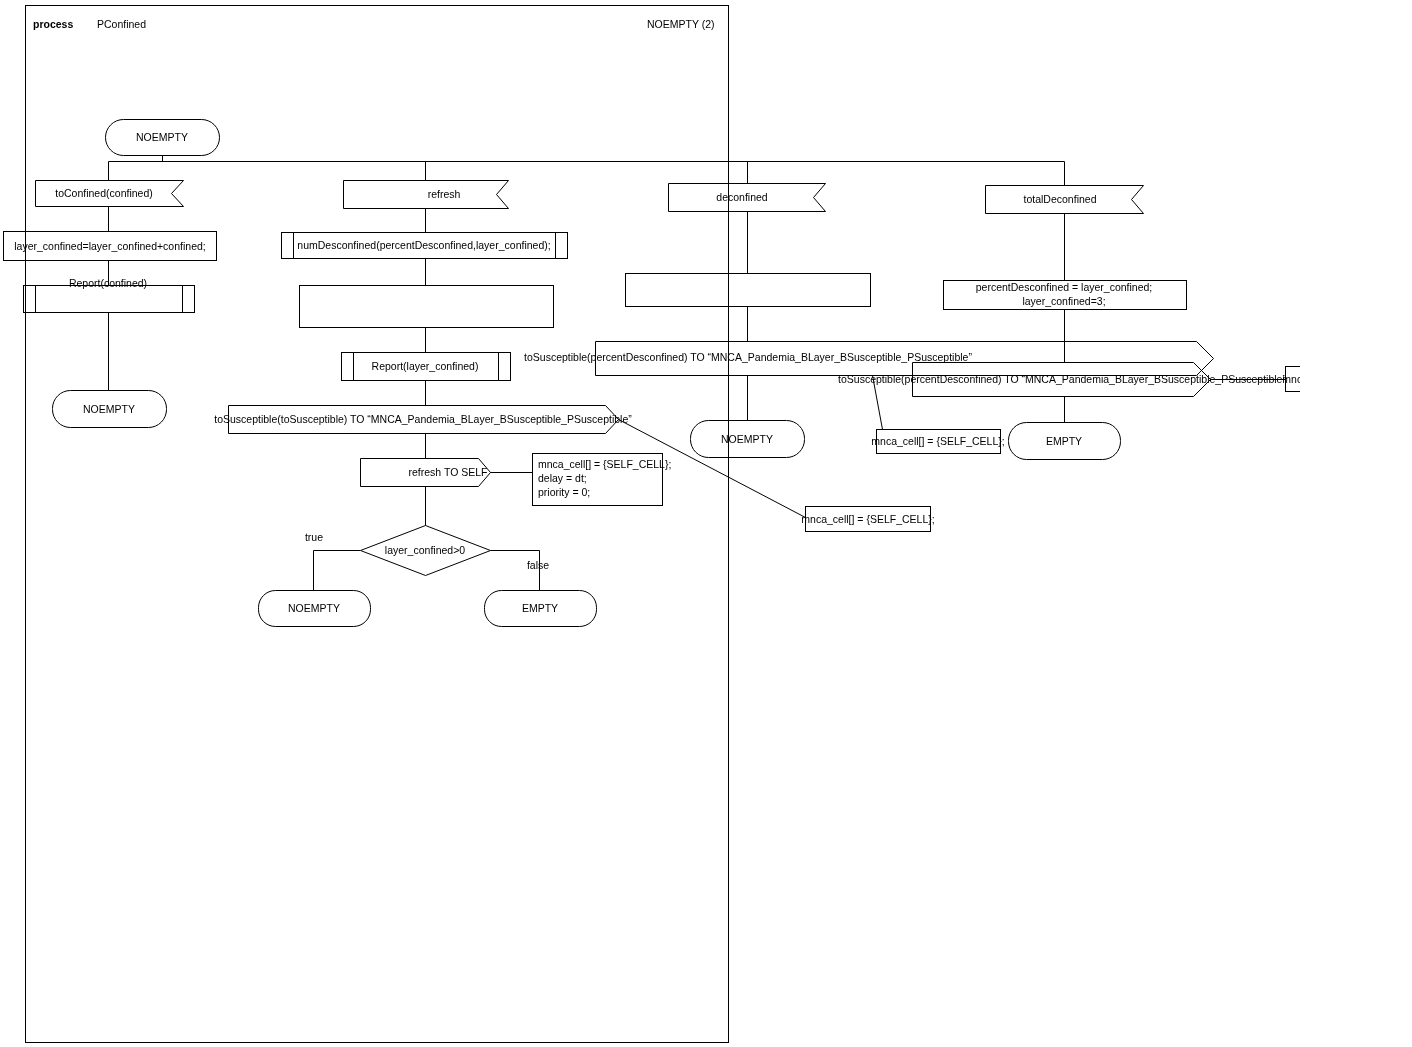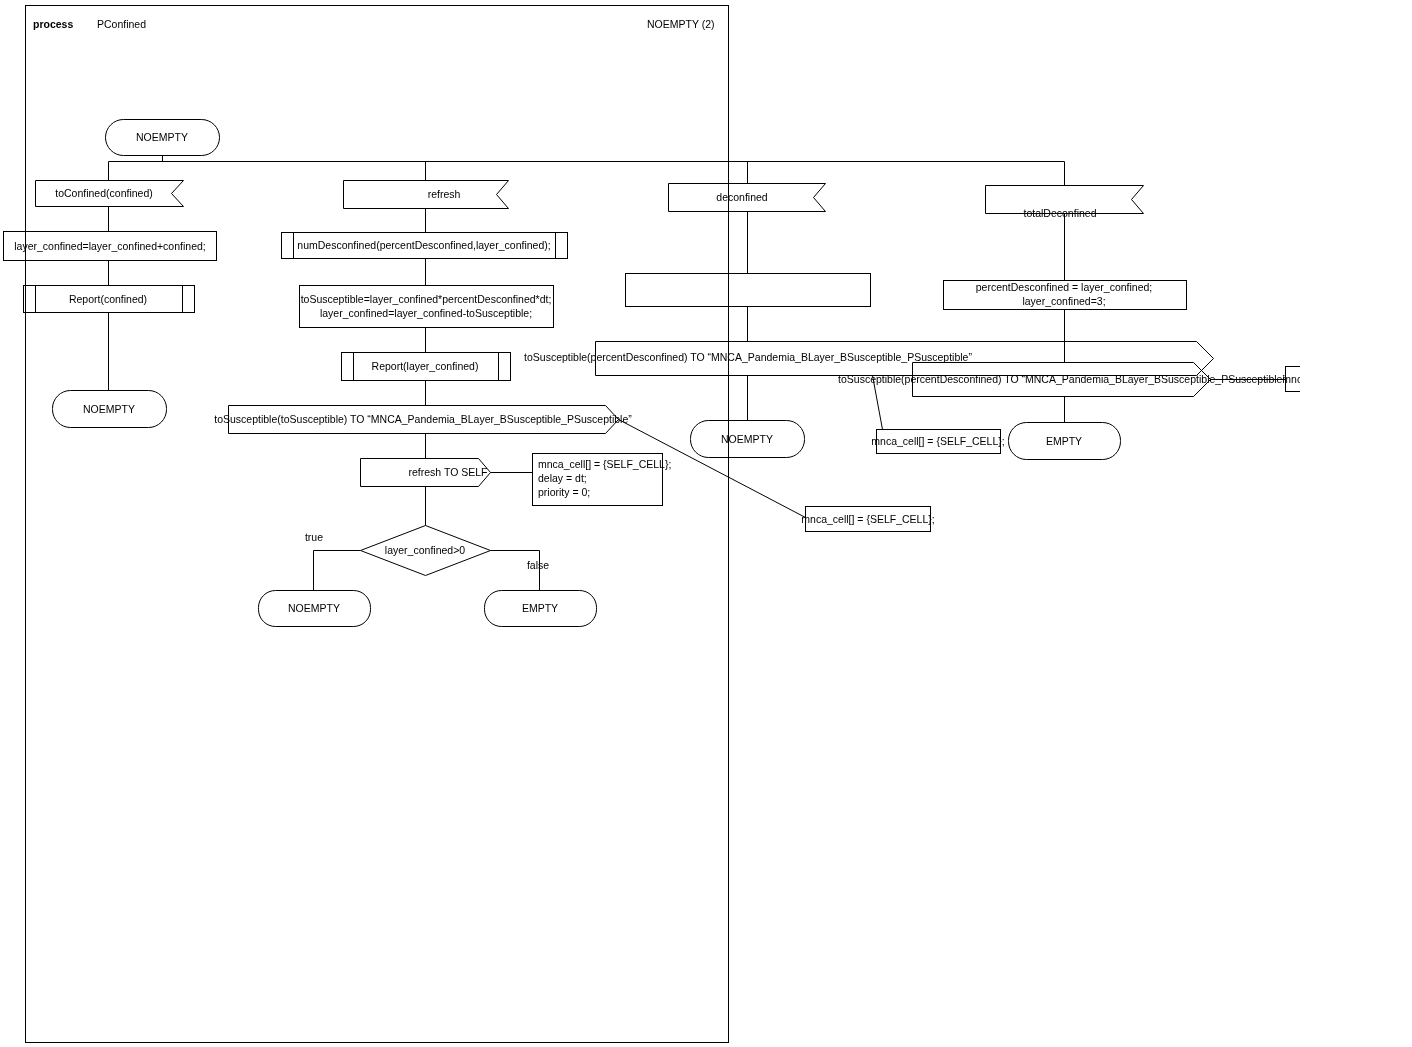--- a/index.html
+++ b/index.html
@@ -96,50 +96,46 @@
   </svg>
 
   <div class="lbl-left bold" style="left:33px; top:17px;">process</div>
   <div class="lbl-left" style="left:97px; top:17px;">PConfined</div>
   <div class="lbl-left" style="left:647px; top:17px;">NOEMPTY (2)</div>
 
   <div class="lbl" style="left:162px; top:137px;">NOEMPTY</div>
 
   <div class="lbl" style="left:104px; top:193px;">toConfined(confined)</div>
   <div class="lbl" style="left:110px; top:246px;">layer_confined=layer_confined+confined;</div>
-  <div class="lbl" style="left:108px; top:299px;">Report(confined)</div>
+  <div class="lbl" style="left:108px; top:283px;">Report(confined)</div>
   <div class="lbl" style="left:109px; top:409px;">NOEMPTY</div>
 
   <div class="lbl" style="left:444px; top:194px;">refresh</div>
   <div class="lbl" style="left:424px; top:245px;">numDesconfined(percentDesconfined,layer_confined);</div>
-  <div class="stack" style="left:426px; top:306px;">
-    <div>toSusceptible=layer_confined*percentDesconfined*dt;</div>
-    <div>layer_confined=layer_confined-toSusceptible;</div>
-  </div>
   <div class="lbl" style="left:425px; top:366px;">Report(layer_confined)</div>
   <div class="lbl" style="left:423px; top:419px;">toSusceptible(toSusceptible) TO “MNCA_Pandemia_BLayer_BSusceptible_PSusceptible”</div>
   <div class="lbl" style="left:868px; top:519px;">mnca_cell[] = {SELF_CELL};</div>
   <div class="lbl" style="left:448px; top:472px;">refresh TO SELF</div>
   <div class="comment-stack" style="left:538px; top:457px;">
     <div>mnca_cell[] = {SELF_CELL};</div>
     <div>delay = dt;</div>
     <div>priority = 0;</div>
   </div>
   <div class="lbl" style="left:425px; top:550px;">layer_confined&gt;0</div>
   <div class="lbl" style="left:314px; top:537px;">true</div>
   <div class="lbl" style="left:538px; top:565px;">false</div>
   <div class="lbl" style="left:314px; top:608px;">NOEMPTY</div>
   <div class="lbl" style="left:540px; top:608px;">EMPTY</div>
 
   <div class="lbl" style="left:742px; top:197px;">deconfined</div>
   <div class="lbl" style="left:748px; top:357px;">toSusceptible(percentDesconfined) TO “MNCA_Pandemia_BLayer_BSusceptible_PSusceptible”</div>
   <div class="lbl" style="left:938px; top:441px;">mnca_cell[] = {SELF_CELL};</div>
   <div class="lbl" style="left:747px; top:439px;">NOEMPTY</div>
 
-  <div class="lbl" style="left:1060px; top:213px;">totalDeconfined</div>
+  <div class="lbl" style="left:1060px; top:199px;">totalDeconfined</div>
   <div class="stack" style="left:1064px; top:294px;">
     <div>percentDesconfined = layer_confined;</div>
     <div>layer_confined=3;</div>
   </div>
   <div class="lbl" style="left:1062px; top:379px;">toSusceptible(percentDesconfined) TO “MNCA_Pandemia_BLayer_BSusceptible_PSusceptible”</div>
   <div class="lbl" style="left:1349px; top:379px;">mnca_cell[] = {SELF_CELL};</div>
   <div class="lbl" style="left:1064px; top:441px;">EMPTY</div>
 
 </div>
 

